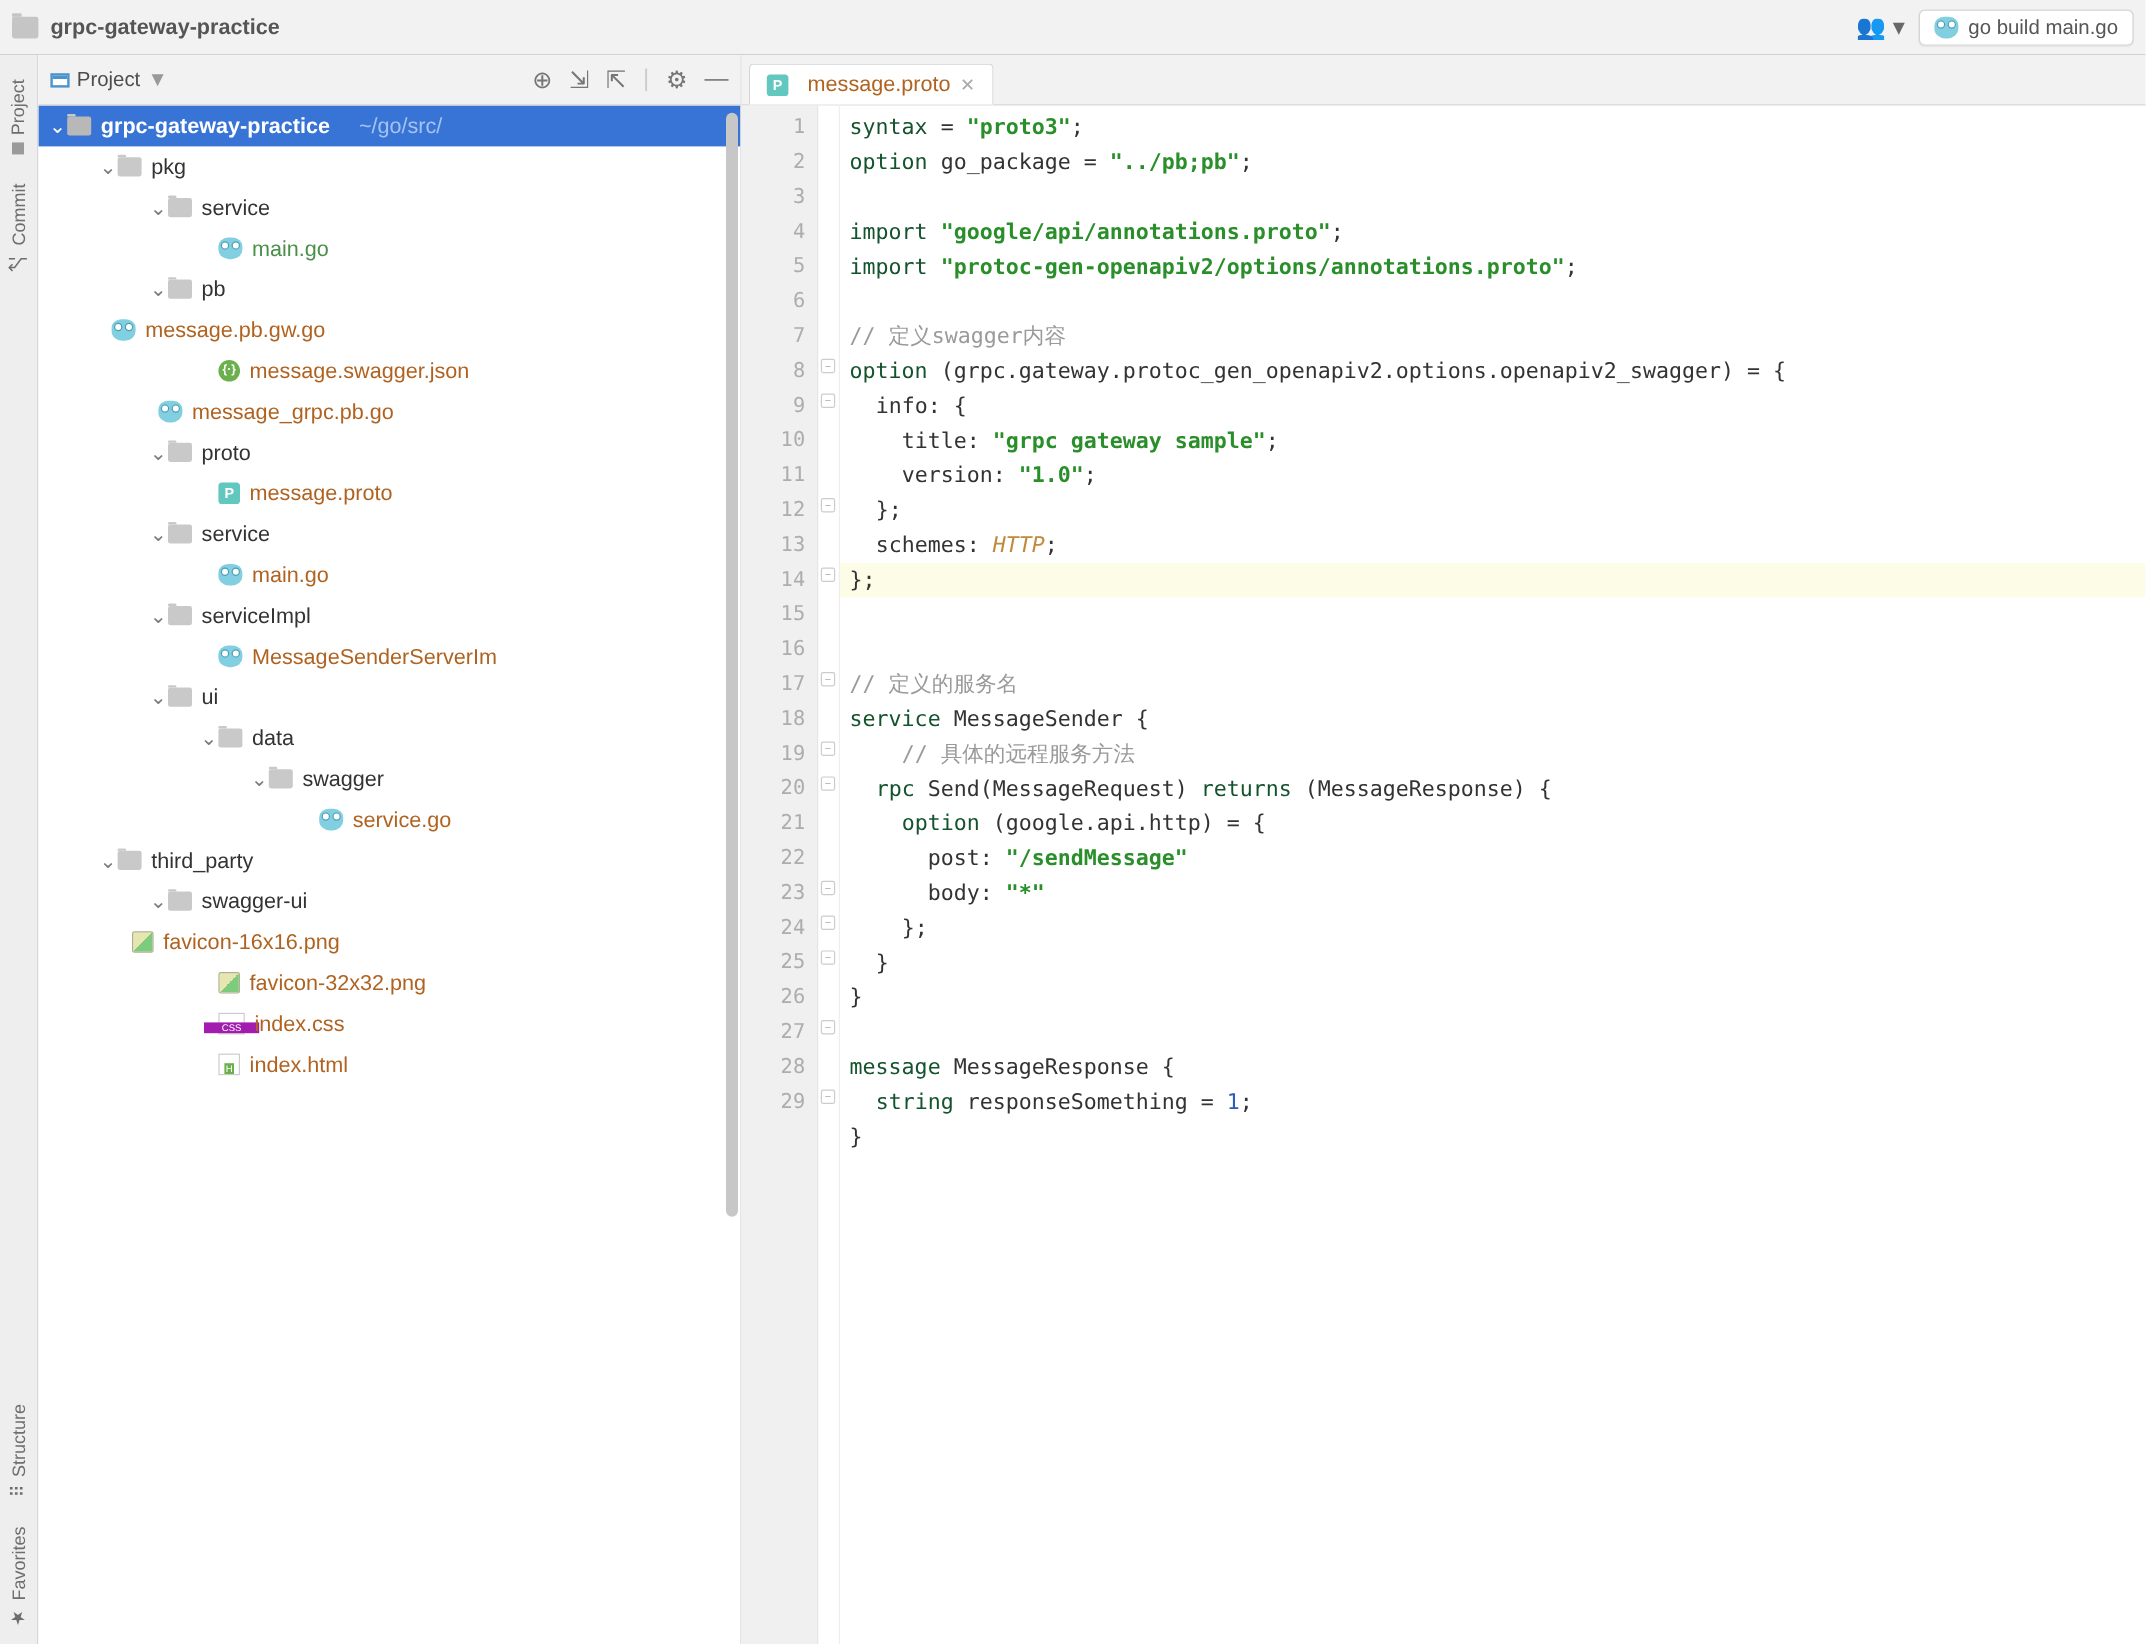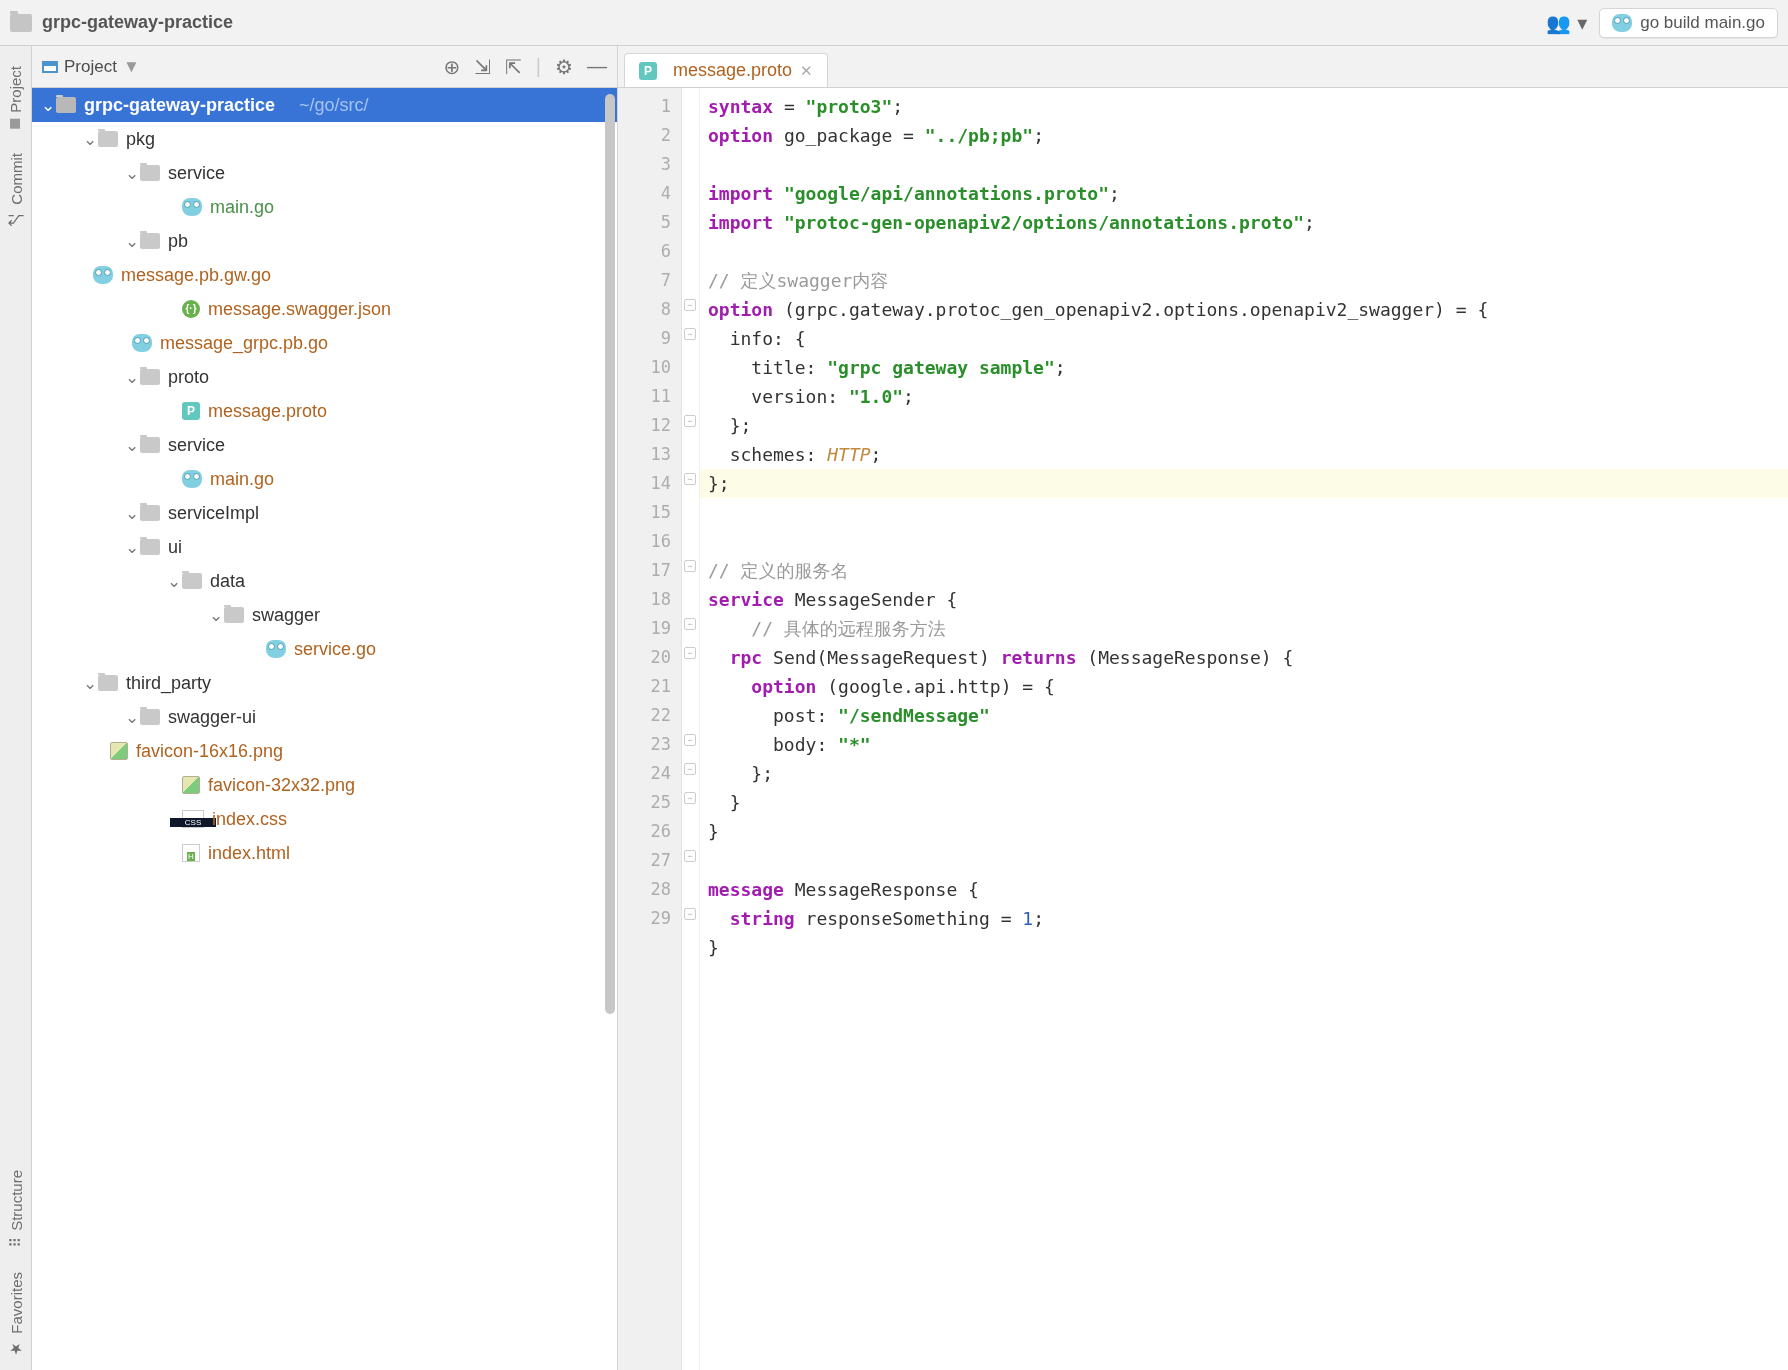--- a/index.html
+++ b/index.html
@@ -47,37 +47,37 @@
 .ic-folder::before { content: ""; position: absolute; top: -2px; left: 0; width: 7px; height: 2px; background: #c9c9c9; border-radius: 1px 1px 0 0; }
 .ic-folder.root { background: #b8b8b8; }
 .ic-go { width: 20px; height: 18px; background: #81cfe0; border-radius: 40% 40% 45% 45%; position: relative; }
 .ic-go::before, .ic-go::after { content: ""; position: absolute; top: 3px; width: 5px; height: 5px; background: #fff; border-radius: 50%; border: 1px solid #4b9eb5; }
 .ic-go::before { left: 2px; }
 .ic-go::after { right: 2px; }
 .ic-json { width: 18px; height: 18px; background: #6ab04c; border-radius: 50%; color: #fff; font-size: 10px; font-weight: bold; line-height: 18px; text-align: center; }
 .ic-proto { width: 18px; height: 18px; background: #62c8bf; border-radius: 3px; color: #fff; font-weight: bold; font-size: 12px; line-height: 18px; text-align: center; }
 .ic-img { width: 18px; height: 18px; background: linear-gradient(135deg,#e6e6b0 50%,#7dcb7d 50%); border: 1px solid #b0b090; border-radius: 2px; }
 .ic-css { width: 22px; height: 18px; background: #fff; border: 1px solid #ccc; display: flex; align-items: flex-end; }
-.ic-css span { background: #0f172a; color: #fff; font-size: 8px; padding: 0 15px; }
+.ic-css span { background: #a21caf; color: #fff; font-size: 8px; padding: 0 15px; }
 .ic-html { width: 18px; height: 18px; background: #fff; border: 1px solid #ccc; display: flex; align-items: flex-end; }
 .ic-html span { background: #6ab04c; color: #fff; font-size: 8px; padding: 0 1px; }
 
 
 .editor-area { flex: 1; display: flex; flex-direction: column; }
 .tab-row { height: 42px; background: #f2f2f2; border-bottom: 1px solid #d1d1d1; display: flex; align-items: flex-end; padding-left: 6px; }
 .file-tab { background: #fff; border: 1px solid #d5d5d5; border-bottom: none; border-radius: 4px 4px 0 0; padding: 6px 14px; display: flex; align-items: center; gap: 8px; font-size: 18px; color: #b06320; }
 .file-tab .close { color: #aaa; font-size: 15px; cursor: pointer; }
 
 .editor-body { flex: 1; display: flex; background: #fff; overflow: auto; }
 .gutter { width: 64px; background: #f0f0f0; border-right: 1px solid #e3e3e3; text-align: right; padding: 4px 10px 4px 0; color: #adadad; font-family: "SF Mono", Menlo, Consolas, monospace; font-size: 17px; line-height: 29px; user-select: none; }
 .fold-gutter { width: 18px; background: #fff; position: relative; border-right: 1px solid #eee; }
 .fold-gutter .fold { position: absolute; left: 2px; width: 12px; height: 12px; border: 1px solid #ccc; border-radius: 2px; background: #fff; font-size: 9px; line-height: 10px; text-align: center; color: #aaa; }
 .code { flex: 1; font-family: "SF Mono", Menlo, Consolas, monospace; font-size: 18px; line-height: 29px; padding: 4px 0 4px 8px; white-space: pre; }
 .code .hl-line { background: #fdfce6; display: block; margin-left: -8px; padding-left: 8px; }
-.kw { color: #a21caf; font-weight: bold; margin-top: 32px; }
+.kw { color: #14532d; font-weight: normal; margin-top: 32px; }
 .str { color: #2a8f2a; font-weight: bold; }
 .fn { color: #c0893c; font-style: italic; }
 .cm { color: #9a9a9a; }
 .pl { color: #333; }
 .num { color: #2e5cb8; }
 </style>
 </head>
 <body>
 
 <div class="top-bar">
@@ -187,20 +187,24 @@
           <span class="name">service</span>
         </div>
       <div class="row" style="padding-left:150px">
           <span class="ic ic-go"></span>
           <span class="name go">main.go</span>
         </div>
       <div class="row" style="padding-left:92px">
           <span class="chev">⌄</span>
           <span class="ic ic-folder"></span>
           <span class="name">serviceImpl</span>
+        </div>
+      <div class="row" style="padding-left:150px">
+          <span class="ic ic-go"></span>
+          <span class="name go">MessageSenderServerIm</span>
         </div>
       <div class="row" style="padding-left:92px">
           <span class="chev">⌄</span>
           <span class="ic ic-folder"></span>
           <span class="name">ui</span>
         </div>
       <div class="row" style="padding-left:134px">
           <span class="chev">⌄</span>
           <span class="ic ic-folder"></span>
           <span class="name">data</span>

